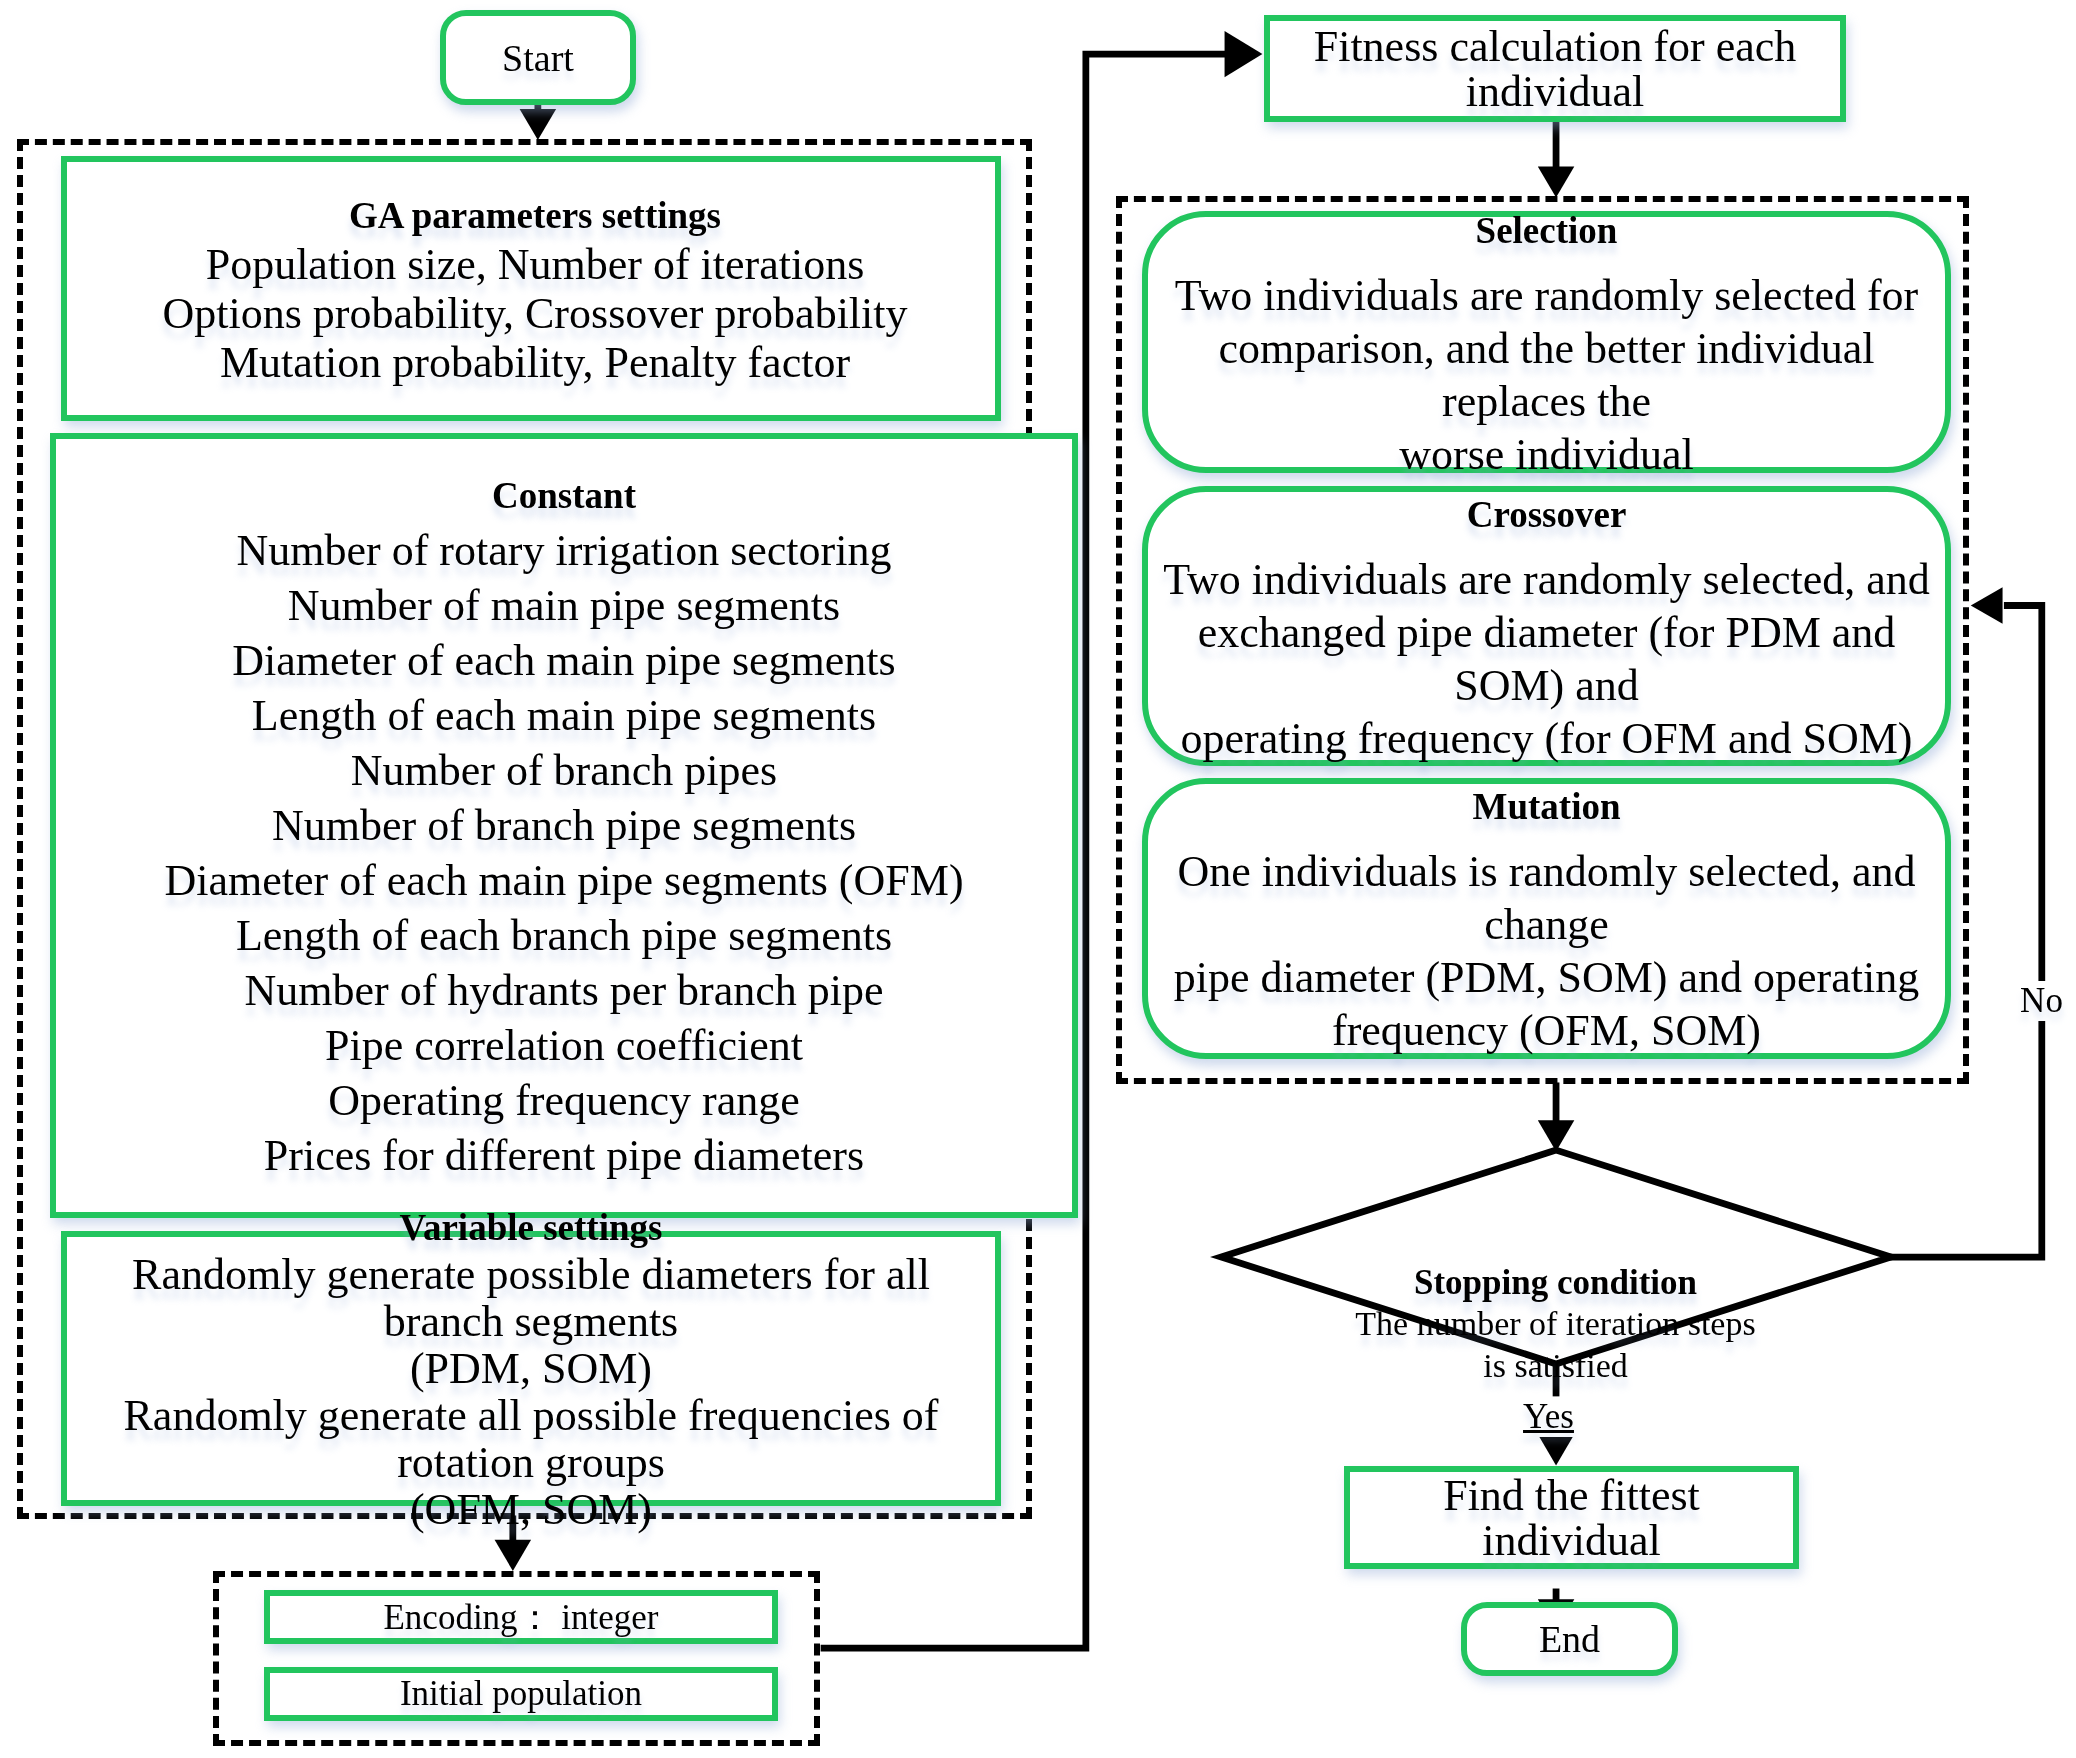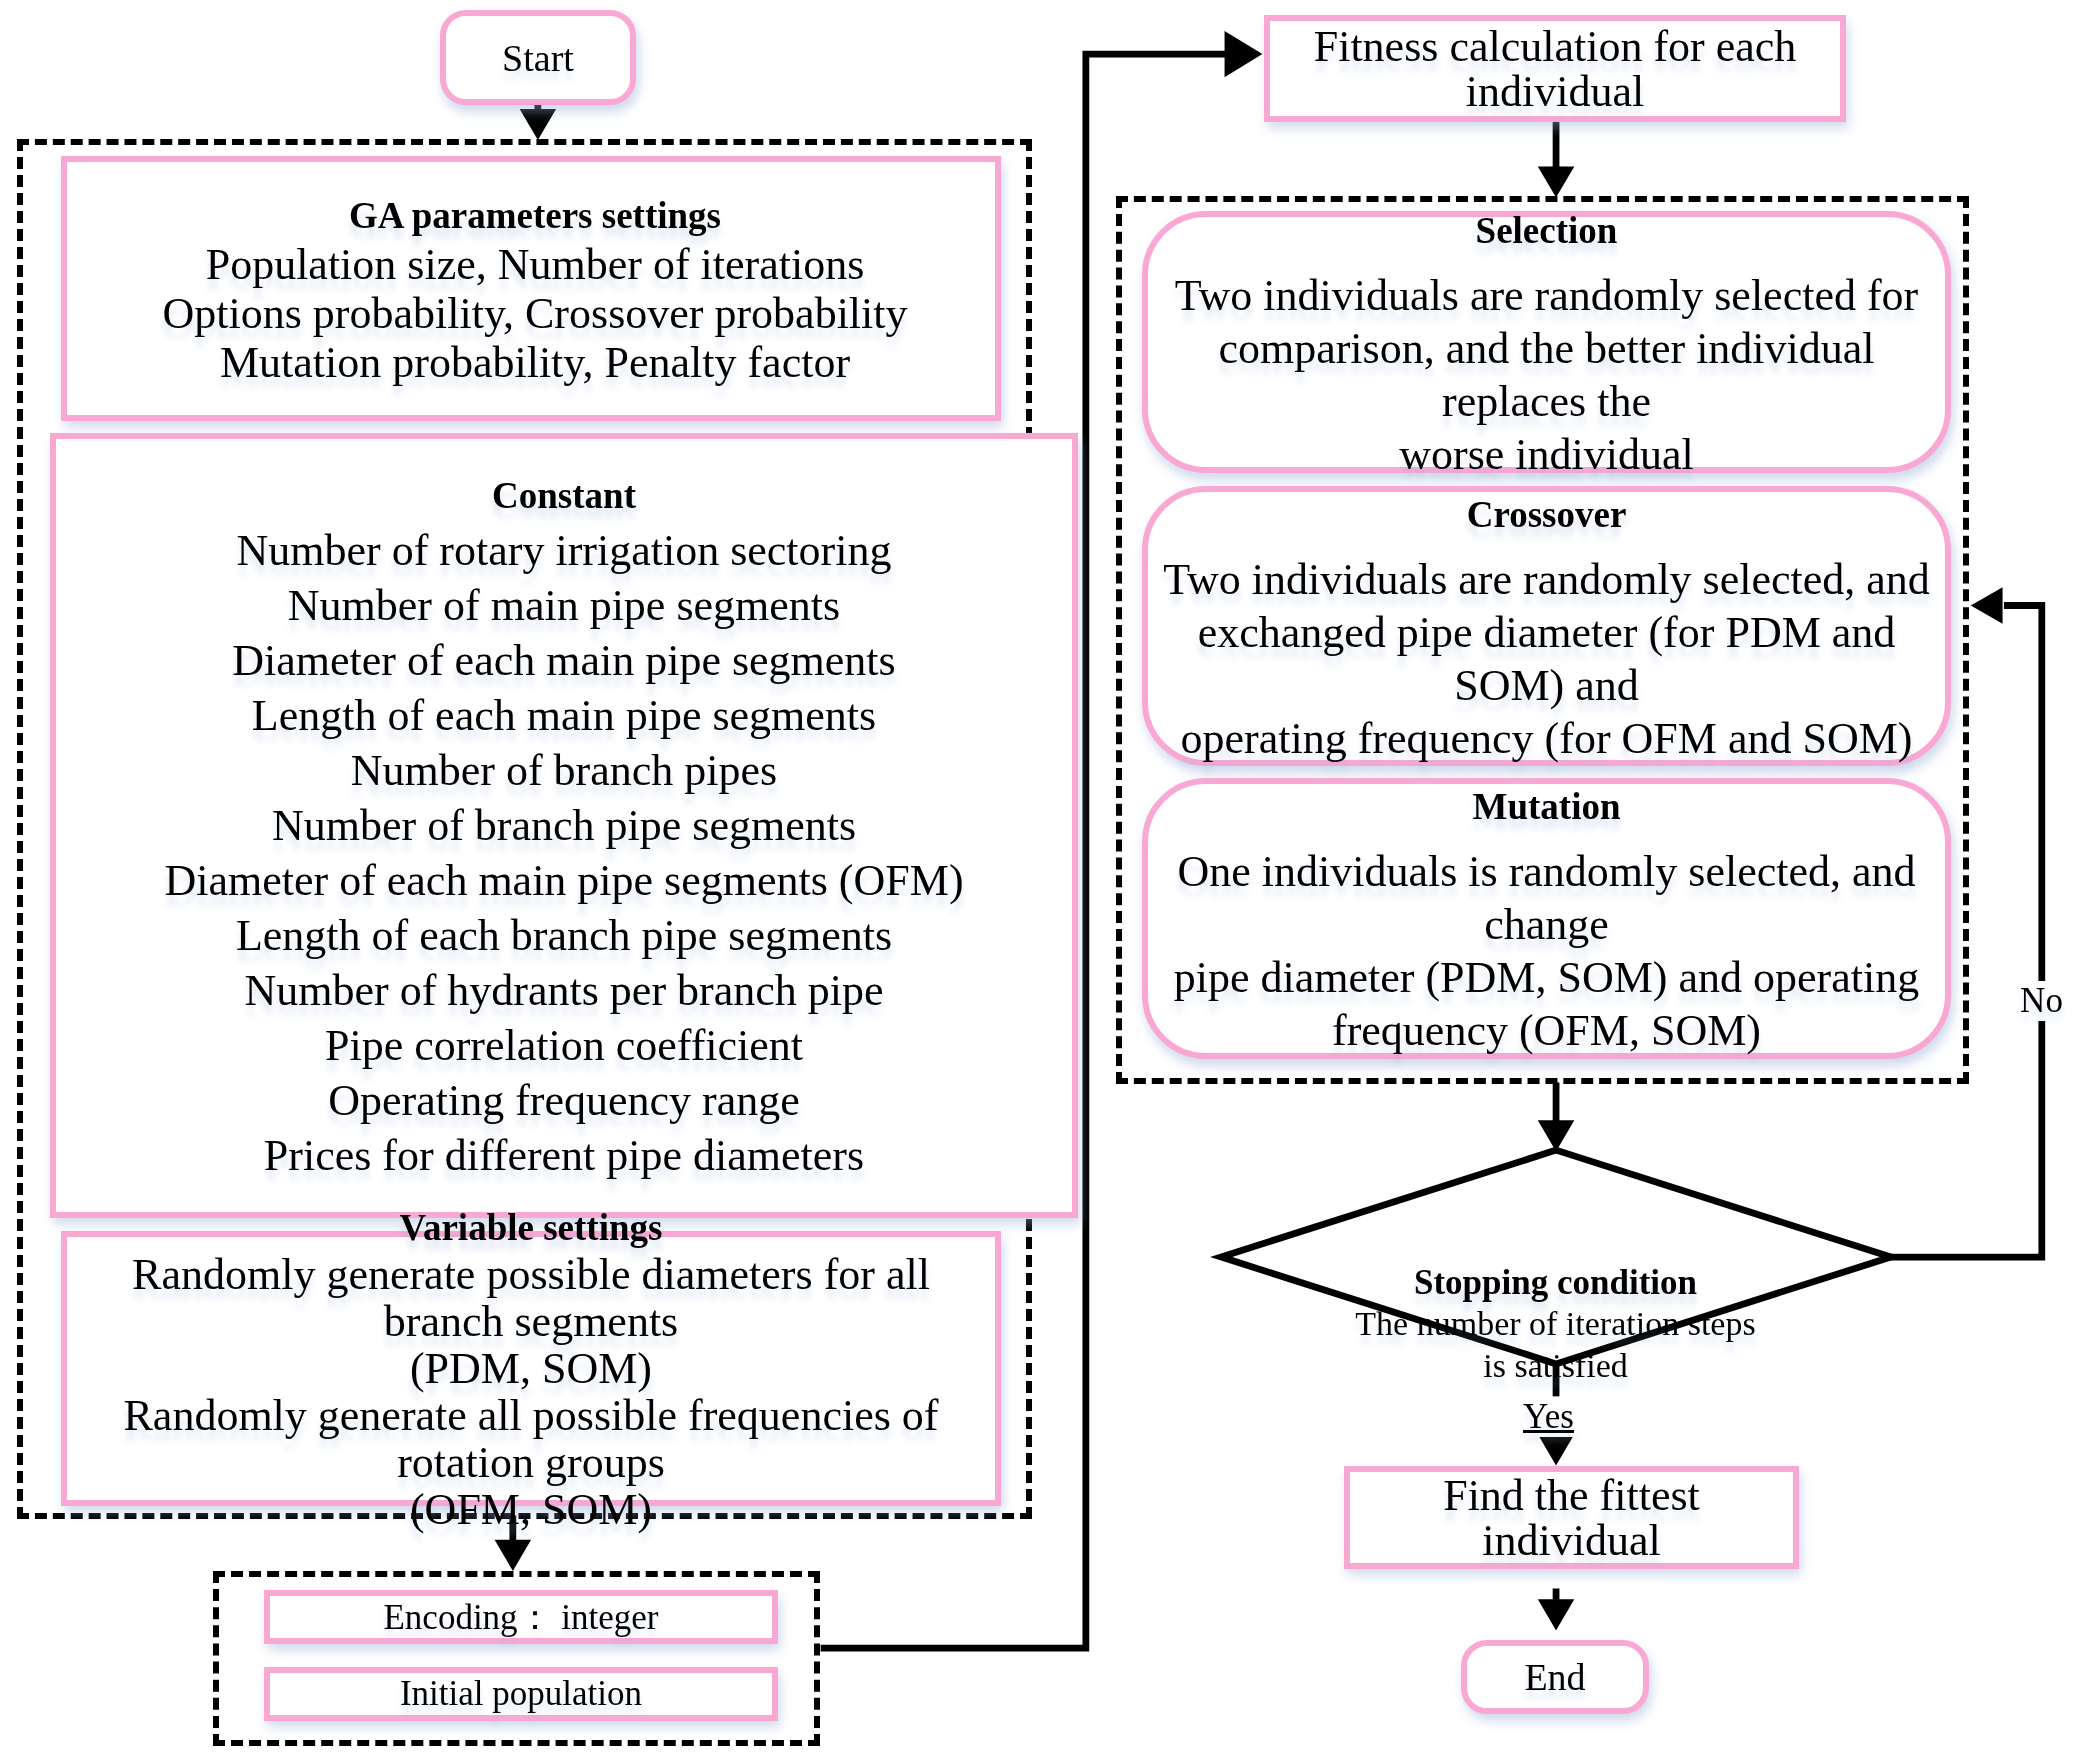--- a/index.html
+++ b/index.html
@@ -7,21 +7,21 @@
     position:relative;
     width:2077px;height:1759px;
     background:#ffffff;
     font-family:"Liberation Serif","DejaVu Serif",serif;
     color:#000;
     overflow:hidden;
   }
   #wires{position:absolute;left:0;top:0;z-index:1;}
   .node{
     position:absolute;z-index:2;
-    background:#fff;border:6px solid #f9a8d4;box-sizing:border-box;
+    background:#fff;border:6px solid #22c55e;box-sizing:border-box;
     display:flex;flex-direction:column;justify-content:center;align-items:center;
     text-align:center;
     box-shadow:2.7px 6.8px 10.8px rgba(148,172,214,0.45);
   }
   .dashed-group{
     position:absolute;z-index:1;
     border:6.8px dashed #000;box-sizing:border-box;background:transparent;
   }
   .round-small{border-radius:26px;}
   .round-big{border-radius:64px;gap:12px;}
@@ -54,21 +54,21 @@
   #variable-settings-box{left:61px;top:1231px;width:940px;height:275px;justify-content:center;}
   #encoding-dashed-group{left:213px;top:1571px;width:607px;height:175px;}
   #encoding-box{left:264px;top:1590px;width:514px;height:54px;}
   #initial-population-box{left:264px;top:1667px;width:514px;height:54px;}
   #fitness-box{left:1264px;top:15px;width:582px;height:107px;}
   #operators-dashed-group{left:1116px;top:196px;width:853px;height:888px;}
   #selection-box{left:1142px;top:211px;width:809px;height:262px;}
   #crossover-box{left:1142px;top:486px;width:809px;height:280px;}
   #mutation-box{left:1142px;top:778px;width:809px;height:281px;}
   #fittest-box{left:1331px;top:1466px;width:455px;height:103px;margin-left:13px;}
-  #end-node{left:1461px;top:1640px;width:188px;height:74px;}
+  #end-node{left:1461px;top:1602px;width:217px;height:74px;}
   #yes-label{left:1498px;top:1397px;width:101px;text-decoration:underline;}
   #no-label{left:1999px;top:981px;width:85px;}
 </style>
 </head>
 <body>
 
 <div id="canvas">
 
   <svg id="wires" width="2077" height="1759" viewBox="0 0 3070 2600">
     <g stroke="#000" stroke-width="10" fill="none">

